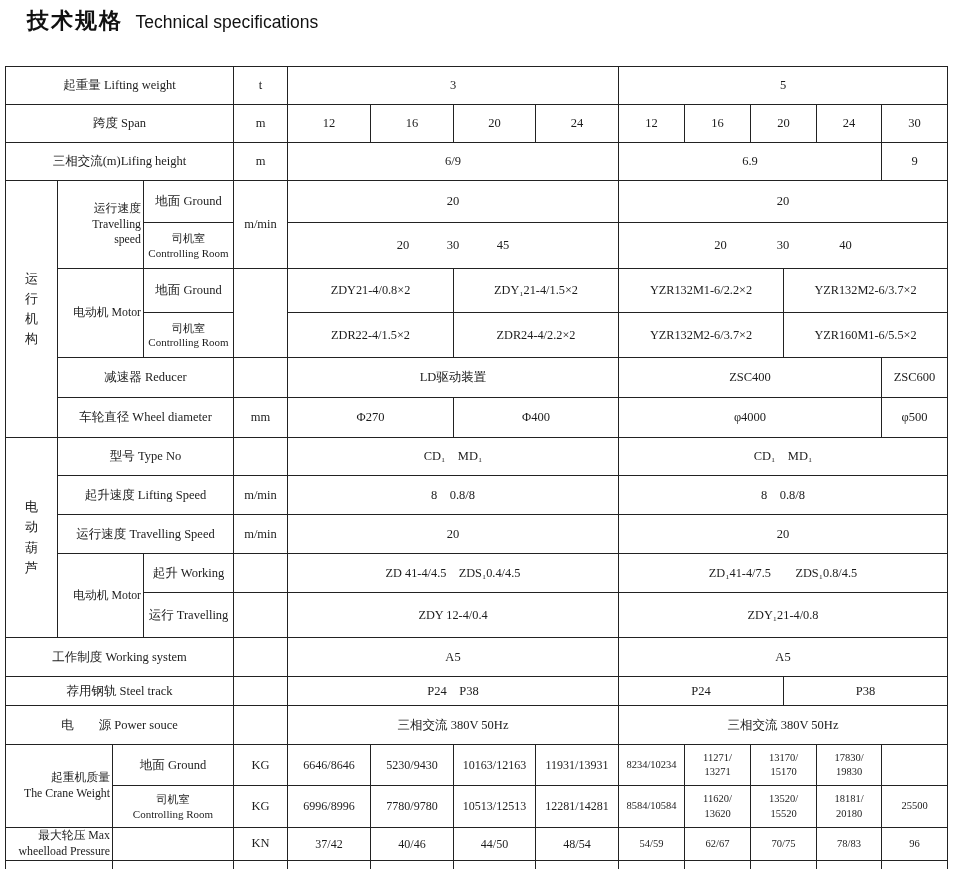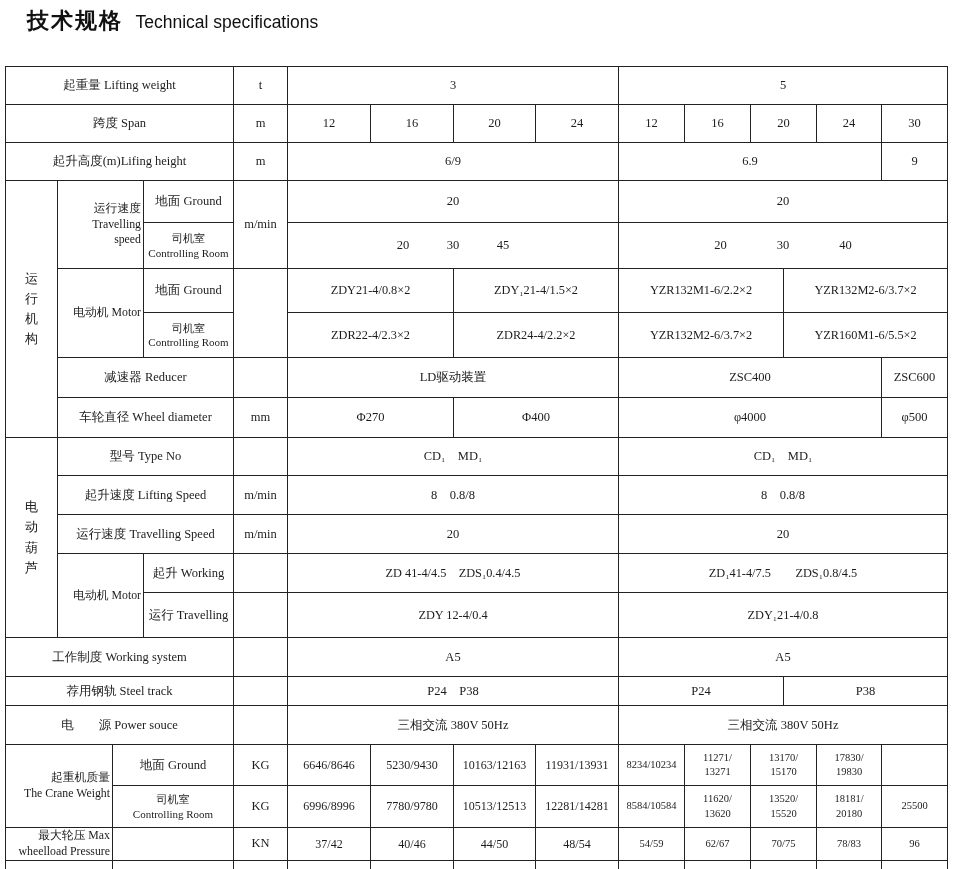--- a/index.html
+++ b/index.html
@@ -64,21 +64,21 @@
         <td>20</td>
         <td>24</td>
         <td>12</td>
         <td>16</td>
         <td colspan="2">20</td>
         <td>24</td>
         <td>30</td>
       </tr>
 
       <tr style="height:38px">
-        <td colspan="4">起升高度(m)Lifing height</td>
+        <td colspan="4">三相交流(m)Lifing height</td>
         <td>m</td>
         <td colspan="4">6/9</td>
         <td colspan="5">6.9</td>
         <td>9</td>
       </tr>
 
       <tr style="height:42px">
         <td rowspan="6" class="vert">运
 行
 机
@@ -105,21 +105,21 @@
         <td rowspan="2"></td>
         <td colspan="2" class="model">ZDY21-4/0.8×2</td>
         <td colspan="2" class="model">ZDY₁21-4/1.5×2</td>
         <td colspan="3" class="model">YZR132M1-6/2.2×2</td>
         <td colspan="3" class="model">YZR132M2-6/3.7×2</td>
       </tr>
 
       <tr style="height:45px">
         <td class="sub2">司机室
 Controlling Room</td>
-        <td colspan="2" class="model">ZDR22-4/2.3×2</td>
+        <td colspan="2" class="model">ZDR22-4/1.5×2</td>
         <td colspan="2" class="model">ZDR24-4/2.2×2</td>
         <td colspan="3" class="model">YZR132M2-6/3.7×2</td>
         <td colspan="3" class="model">YZR160M1-6/5.5×2</td>
       </tr>
 
       <tr style="height:40px">
         <td colspan="3">减速器 Reducer</td>
         <td></td>
         <td colspan="4">LD驱动装置</td>
         <td colspan="5">ZSC400</td>

